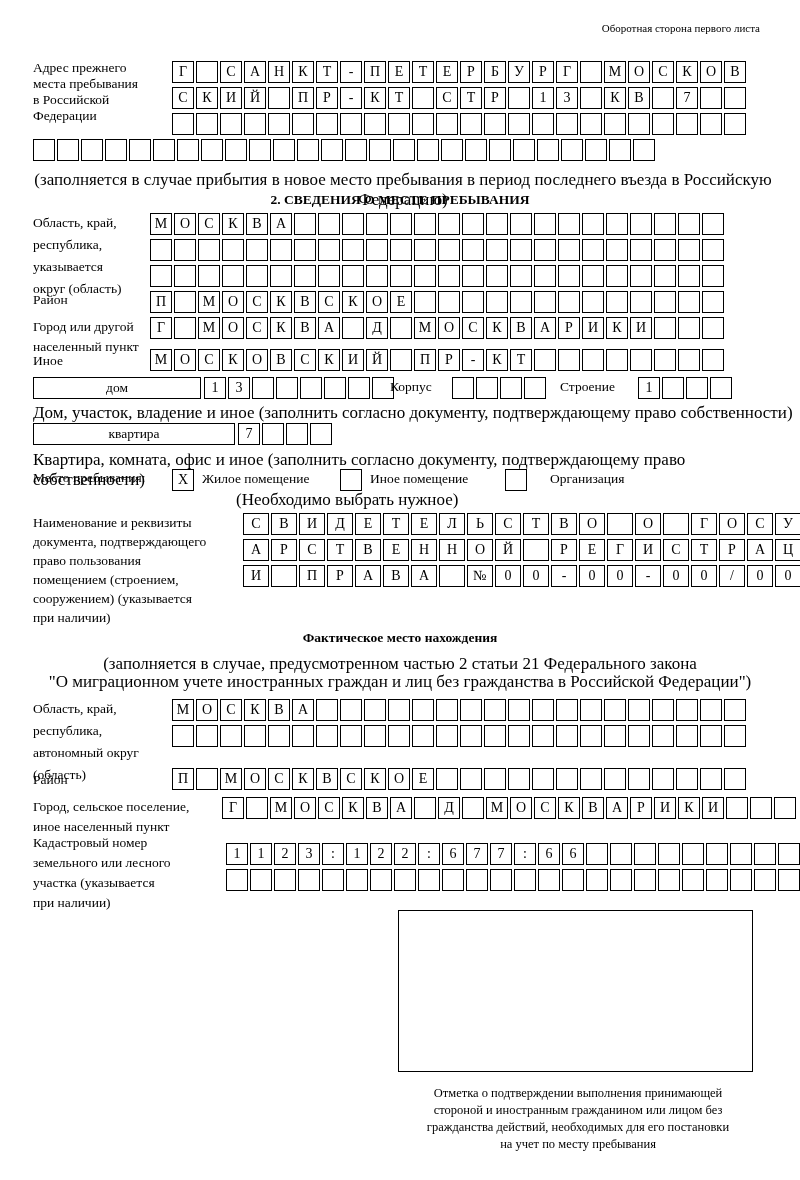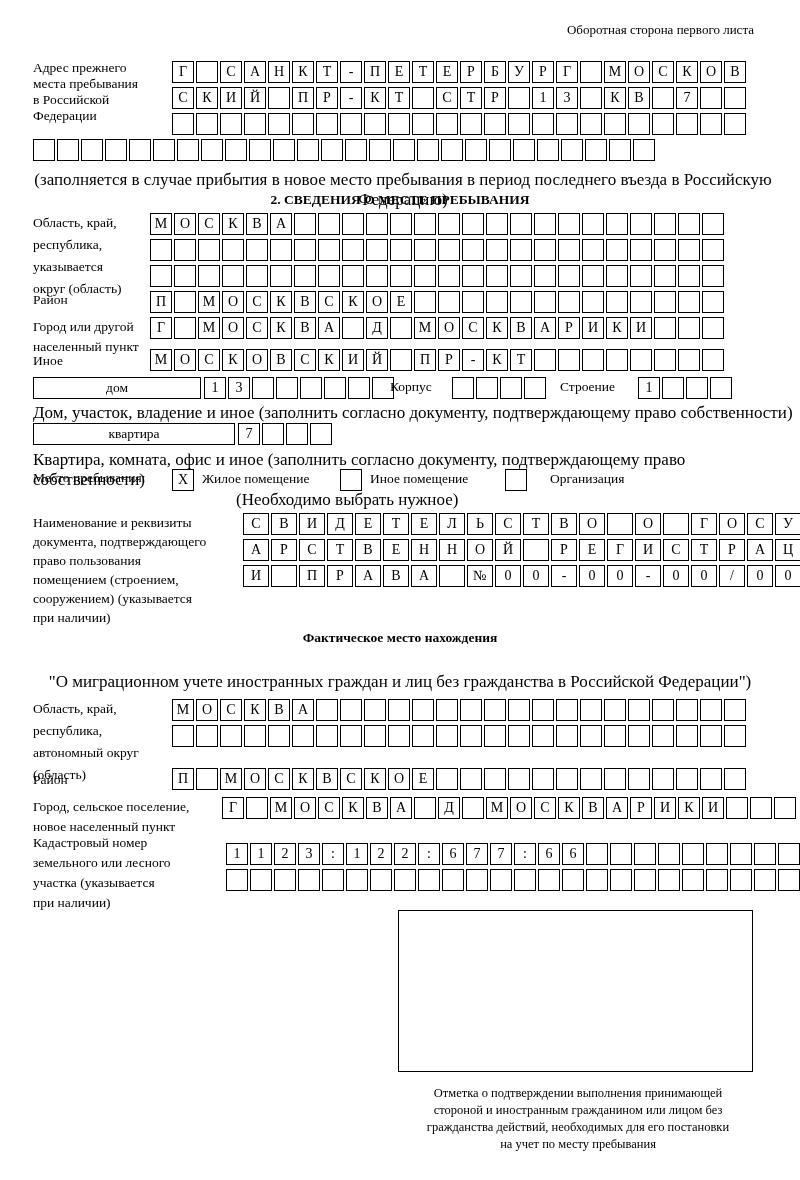--- a/index.html
+++ b/index.html
@@ -7,22 +7,22 @@
     width:800px;height:1180px;
     background:#ffffff;
     font-family:"Liberation Serif", serif;
     color:#000;
     position:relative;
     overflow:hidden;
   }
   .page{position:relative;width:800px;height:1180px;}
 
   .hdr-right{
-    position:absolute;right:46px;top:22px;
-    font-size:13px;
+    position:absolute;right:40px;top:22px;
+    font-size:11px;
   }
 
   .lbl{font-size:13.5px;line-height:16px;}
 
   
   .boxrow{display:flex;}
   .bx{
     width:22px;height:22px;
     border:1px solid #000;
     margin-right:2px;
@@ -475,20 +475,21 @@
       <div class="bx wide">0</div>
       <div class="bx wide">-</div>
       <div class="bx wide">0</div>
       <div class="bx wide">0</div>
       <div class="bx wide">/</div>
       <div class="bx wide">0</div>
       <div class="bx wide">0</div>
     </div>
 
   <div class="abs section-title" style="left:0;top:630px;width:800px;">Фактическое место нахождения</div>
+  <div class="abs note" style="left:0;top:654px;width:800px;text-align:center;">(заполняется в случае, предусмотренном частью 2 статьи 21 Федерального закона</div>
   <div class="abs note" style="left:0;top:672px;width:800px;text-align:center;">"О миграционном учете иностранных граждан и лиц без гражданства в Российской Федерации")</div>
 
   <div class="abs lbl" style="left:33px;top:698px;width:145px;line-height:22px;">
     <div>Область, край,</div>
     <div>республика,</div>
     <div>автономный округ</div>
     <div>(область)</div>
   </div>
   <div class="abs boxrow" id="al-reg1" style="left:172px;top:699px;">
       <div class="bx">М</div>
@@ -566,21 +567,21 @@
       <div class="bx"></div>
       <div class="bx"></div>
       <div class="bx"></div>
       <div class="bx"></div>
       <div class="bx"></div>
       <div class="bx"></div>
     </div>
 
   <div class="abs lbl" style="left:33px;top:797px;width:180px;line-height:20px;">
     <div>Город, сельское поселение,</div>
-    <div>новое населенный пункт</div>
+    <div>иное населенный пункт</div>
   </div>
   <div class="abs boxrow" id="al-city" style="left:222px;top:797px;">
       <div class="bx">Г</div>
       <div class="bx"></div>
       <div class="bx">М</div>
       <div class="bx">О</div>
       <div class="bx">С</div>
       <div class="bx">К</div>
       <div class="bx">В</div>
       <div class="bx">А</div>

